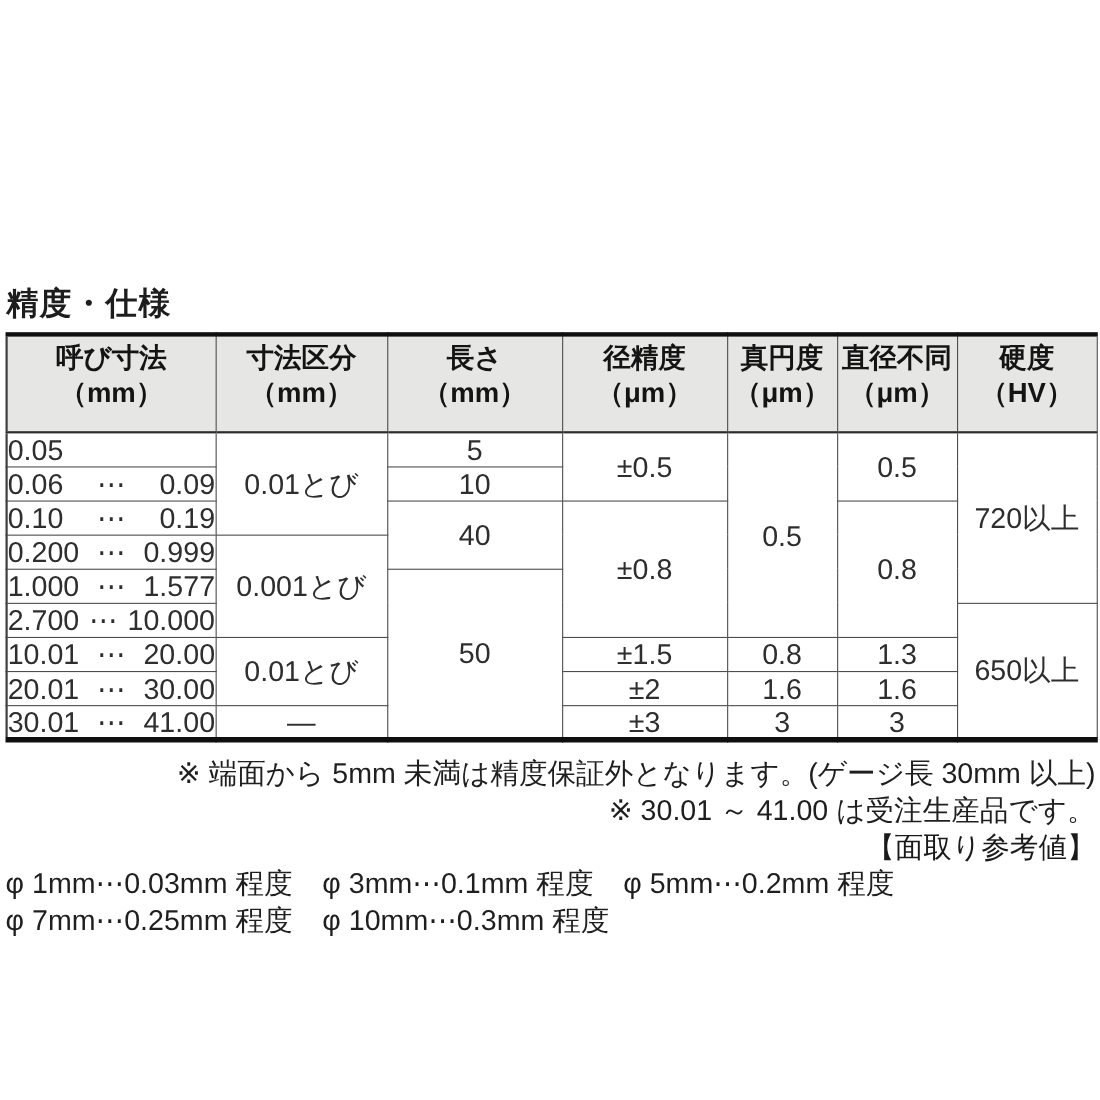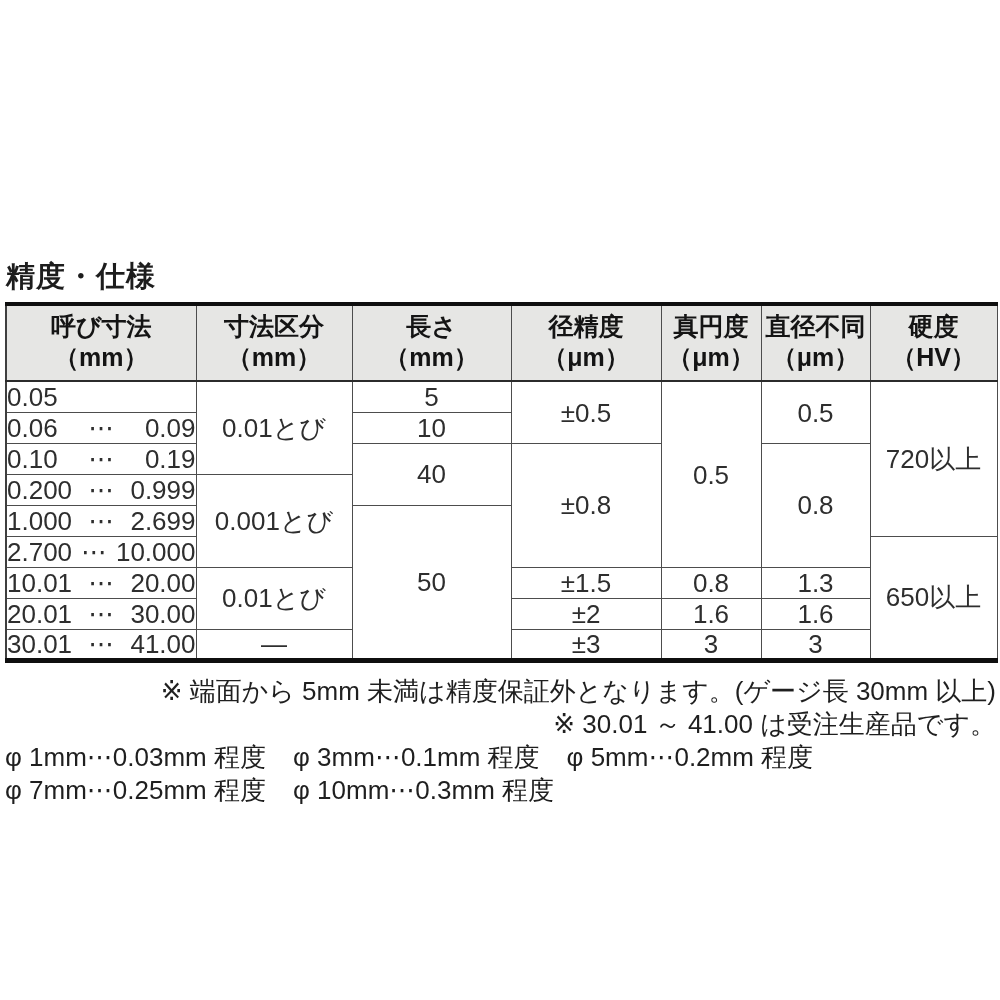--- a/index.html
+++ b/index.html
@@ -31,21 +31,21 @@
     border-right: 1px solid #8f8f8f;
   }
   table.spec th {
     background: var(--header_bg, #e6e6e4);
     border: 1.5px solid #4d4d4d;
     border-bottom: 2.5px solid #2b2b2b;
     font-size: 25px;
     font-weight: 700;
     color: #141414;
     line-height: 1.22;
-    padding: 5px 0 8px;
+    padding: 5px 0 20px;
     text-align: center;
   }
   table.spec th .unit { display: block; font-weight: 700; }
   table.spec td {
     border: 1.5px solid #4d4d4d;
     font-size: 26px;
     color: #2e2e2e;
     text-align: center;
     vertical-align: middle;
     padding: 0;
@@ -137,21 +137,21 @@
                 <span>0.999</span>
               </div>
             </td>
           <td rowspan="3">0.001とび</td>
         </tr>
         <tr>
           <td class="nominal-cell">
               <div class="nom">
                 <span>1.000</span>
                 <span>⋯</span>
-                <span>2.699</span>
+                <span>1.577</span>
               </div>
             </td>
           <td rowspan="5">50</td>
         </tr>
         <tr>
           <td class="nominal-cell">
               <div class="nom">
                 <span>2.700</span>
                 <span>⋯</span>
                 <span>10.000</span>
@@ -196,20 +196,21 @@
           <td>±3</td>
           <td>3</td>
           <td>3</td>
         </tr>
       </tbody>
     </table>
 
     <div class="notes">
       <div class="note-line">※ 端面から 5mm 未満は精度保証外となります。(ゲージ長 30mm 以上)</div>
       <div class="note-line">※ 30.01 ～ 41.00 は受注生産品です。</div>
+      <div class="chamfer-heading">【面取り参考値】</div>
       <div class="chamfer-line">
         <span class="chamfer-item">φ 1mm⋯0.03mm 程度</span>
         <span class="chamfer-item">φ 3mm⋯0.1mm 程度</span>
         <span class="chamfer-item">φ 5mm⋯0.2mm 程度</span>
       </div>
       <div class="chamfer-line">
         <span class="chamfer-item">φ 7mm⋯0.25mm 程度</span>
         <span class="chamfer-item">φ 10mm⋯0.3mm 程度</span>
       </div>
     </div>

